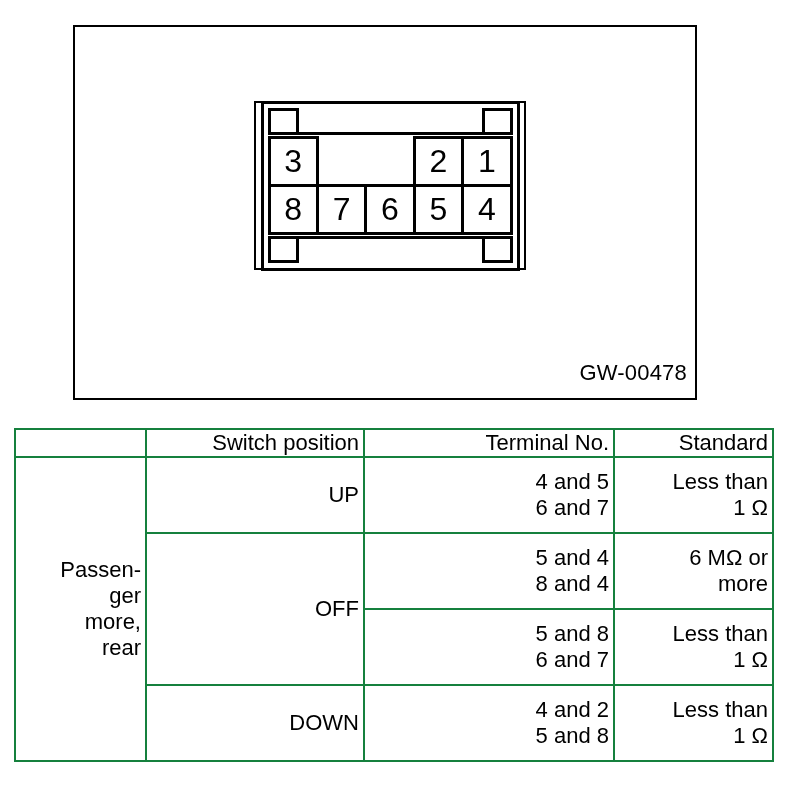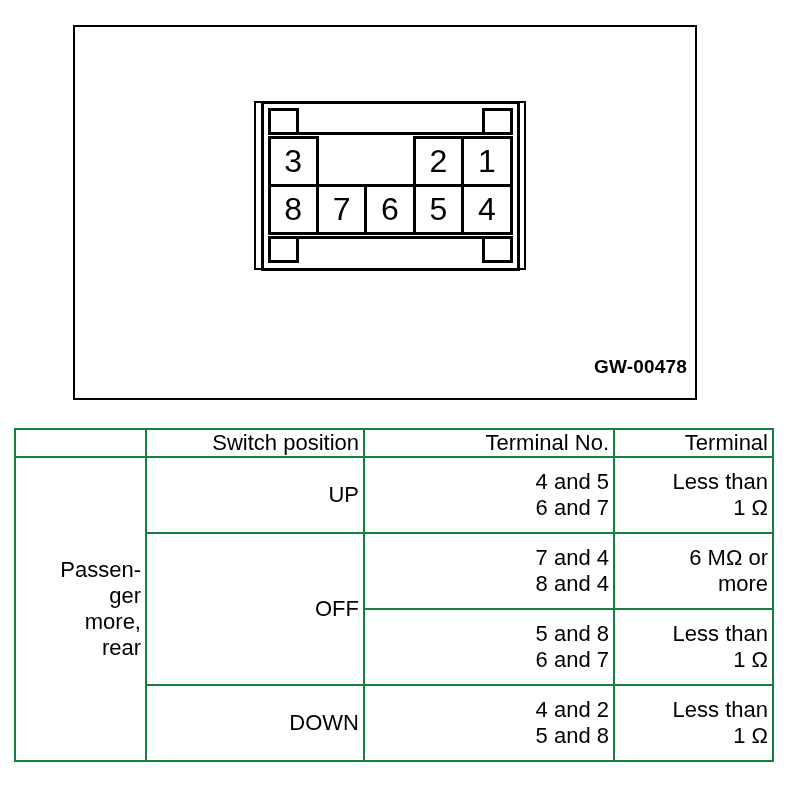--- a/index.html
+++ b/index.html
@@ -24,25 +24,24 @@
     width: 624px;
     height: 375px;
     border: 2px solid #000;
     box-sizing: border-box;
     background: #fff;
   }
 
   #figure-caption {
     position: absolute;
     right: 8px;
-    bottom: 20px;
-    font-size: 19px;
+    bottom: 12px;
+    font-size: 22px;
     letter-spacing: 0.2px;
     white-space: nowrap;
-    font-weight: bold;
   }
 
   
   #connector {
     position: absolute;
     left: 179px;   
     top: 71px;     
     width: 272px;
     height: 175px;
   }
@@ -136,38 +135,38 @@
     <col class="col-group">
     <col class="col-switch">
     <col class="col-term">
     <col class="col-std">
   </colgroup>
   <tbody>
     <tr class="row-header">
       <th></th>
       <th>Switch position</th>
       <th>Terminal No.</th>
-      <th>Terminal</th>
+      <th>Standard</th>
     </tr>
 
     <tr class="row-data">
       <td class="cell-lines" rowspan="4">Passen-
 ger
 more,
 rear</td>
       <td>UP</td>
       <td class="cell-lines">4 and 5
 6 and 7</td>
       <td class="cell-lines">Less than
 1 Ω</td>
     </tr>
 
     <tr class="row-data">
       <td rowspan="2">OFF</td>
-      <td class="cell-lines">7 and 4
+      <td class="cell-lines">5 and 4
 8 and 4</td>
       <td class="cell-lines">6 MΩ or
 more</td>
     </tr>
 
     <tr class="row-data">
       <td class="cell-lines">5 and 8
 6 and 7</td>
       <td class="cell-lines">Less than
 1 Ω</td>

